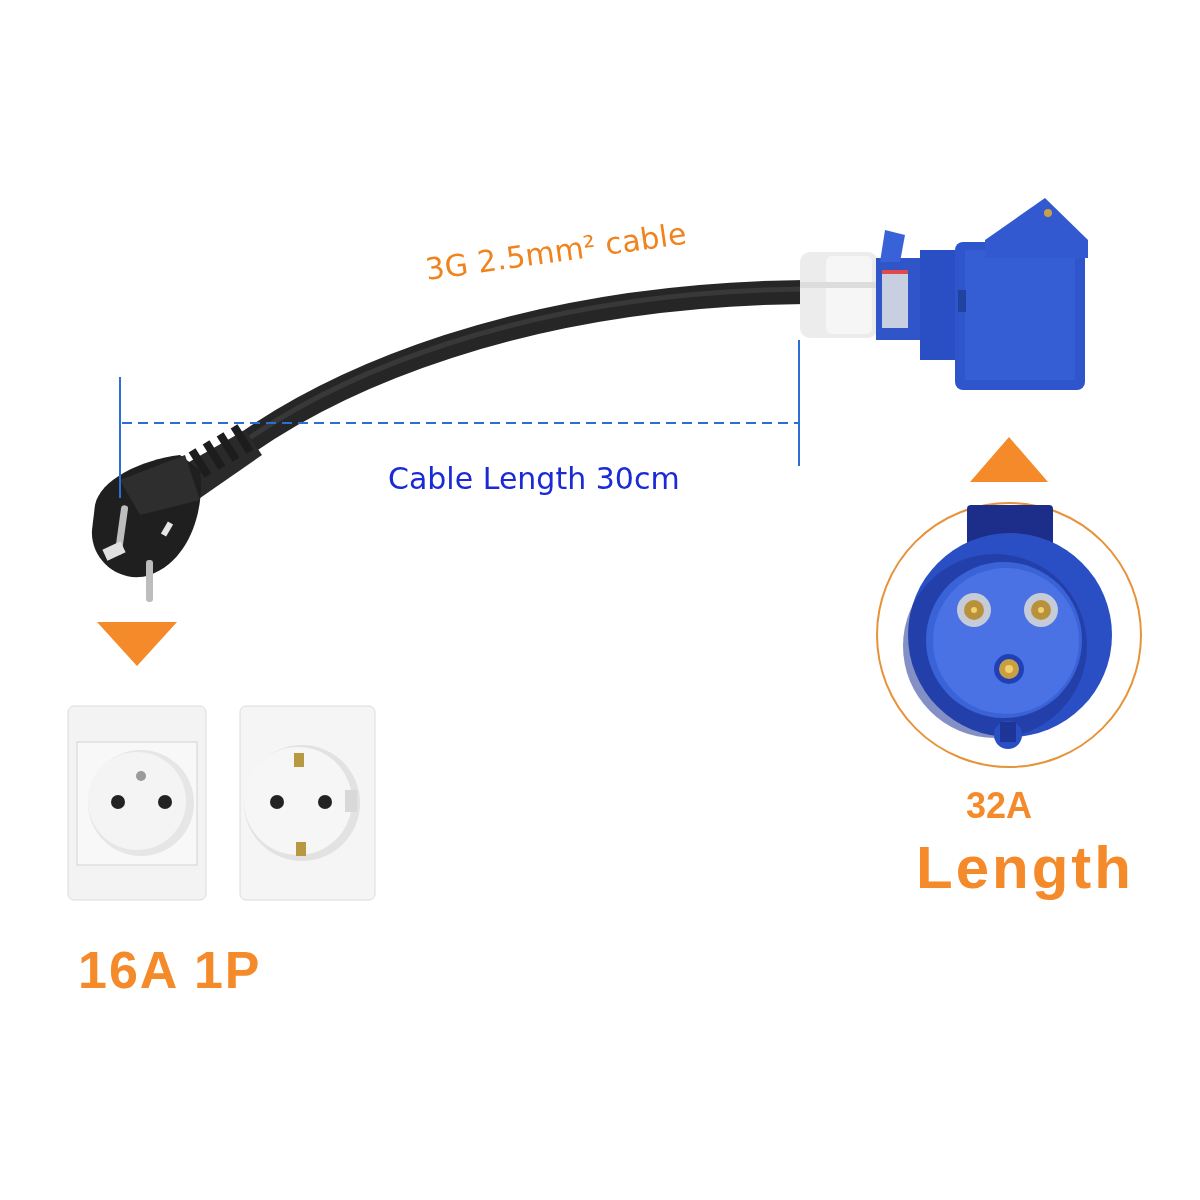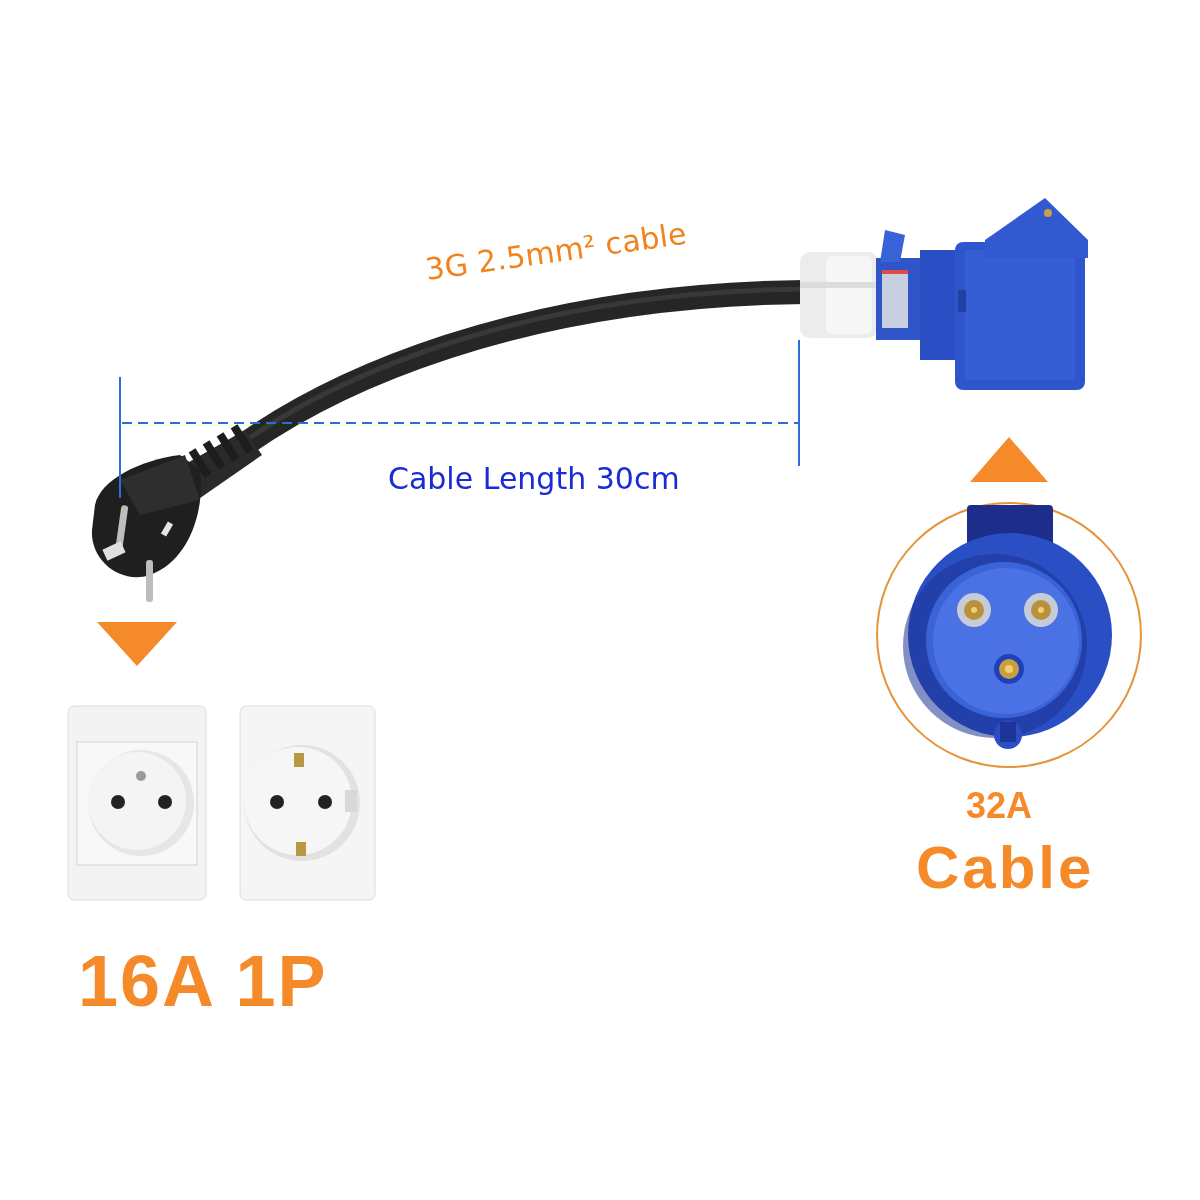--- a/index.html
+++ b/index.html
@@ -1,21 +1,21 @@
 <!DOCTYPE html>
 <html><head>
   <meta charset="utf-8">
   <style>
     html, body { margin: 0; padding: 0; background: #ffffff; }
     body { width: 1200px; height: 1200px; position: relative; overflow: hidden; font-family: "Liberation Sans", sans-serif; }
     svg { position: absolute; left: 0; top: 0; }
     .cable-label { position: absolute; left: 428px; top: 252px; color: #f0831e; font-family: "DejaVu Sans", sans-serif; font-size: 30px; transform: rotate(-8deg); transform-origin: left bottom; white-space: nowrap; letter-spacing: 0.2px; }
     .length-label { position: absolute; left: 388px; top: 428px; color: #1a2ad6; font-family: "DejaVu Sans", sans-serif; font-size: 30px; white-space: nowrap; margin-top: 33px; }
     .big-orange { position: absolute; color: #f58a2a; font-weight: bold; font-family: "Liberation Sans", sans-serif; white-space: nowrap; }
-    .rating-left { left: 78px; top: 940px; font-size: 72px; letter-spacing: 2px; }
+    .rating-left { left: 78px; top: 940px; font-size: 52px; letter-spacing: 2px; }
     .rating-right-1 { left: 966px; top: 785px; font-size: 36px; }
     .rating-right-2 { left: 916px; top: 833px; font-size: 60px; letter-spacing: 3px; }
   </style>
 </head>
 <body>
 
 <svg width="1200" height="1200" viewBox="0 0 1200 1200">
 
   <g>
     <path d="M230 455 C 330 380, 520 295, 805 292" stroke="#262626" stroke-width="24" fill="none" stroke-linecap="round"></path>
@@ -113,13 +113,13 @@
     <circle cx="1009" cy="669" r="10" fill="#c9a040"></circle>
     <circle cx="1009" cy="669" r="4" fill="#f0d070"></circle>
   </g>
 </svg>
 
 <div class="cable-label">3G 2.5mm² cable</div>
 <div class="length-label">Cable Length 30cm</div>
 
 <div class="big-orange rating-left">16A 1P</div>
 <div class="big-orange rating-right-1">32A</div>
-<div class="big-orange rating-right-2">Cable</div>
+<div class="big-orange rating-right-2">Length</div>
 
 </body></html>

